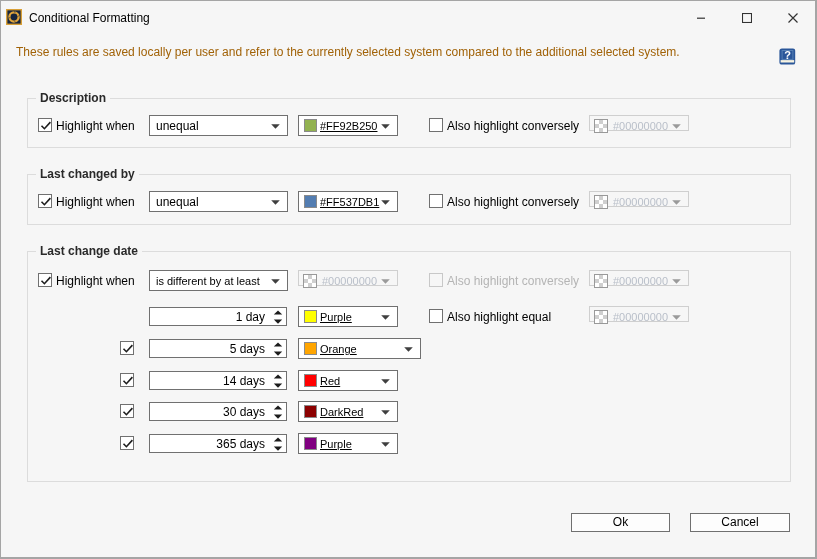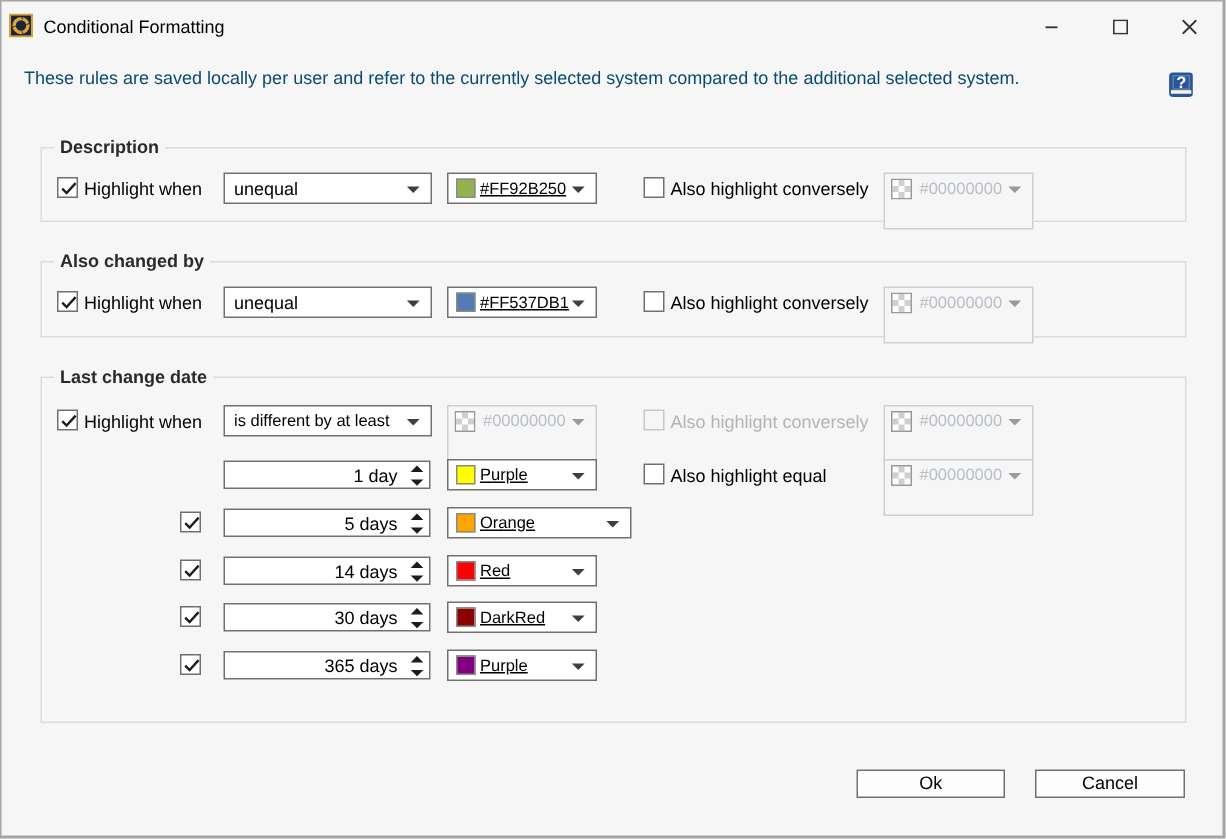--- a/index.html
+++ b/index.html
@@ -12,35 +12,35 @@
   background:#f6f6f6;
   overflow:hidden;
 }
 .frame {
   position:absolute; left:0; top:0; width:817px; height:559px;
   border:1px solid #a5a5a5;
   border-right-width:2px; border-bottom-width:2px;
 }
 .abs { position:absolute; }
 .title { position:absolute; left:29px; top:11px; font-size:12px; color:#000; }
-.desc { position:absolute; left:16px; top:45px; font-size:12px; color:#0c4a6e; }
+.desc { position:absolute; left:16px; top:45px; font-size:12px; color:#a16207; }
 .grp { position:absolute; border:1px solid #dcdcdc; }
 .grp .lbl {
   position:absolute; top:-8px; left:8px; background:#f6f6f6;
   padding:0 4px; font-weight:bold; font-size:12px; color:#2a2a2a; white-space:nowrap;
 }
 .cb { position:absolute; width:14px; height:14px; border:1px solid #707070; background:#fff; }
 .cb.dis { border-color:#c8c8c8; background:#f6f6f6; }
 .cb svg { position:absolute; left:1px; top:2px; }
 .lab { position:absolute; font-size:12px; color:#000; white-space:nowrap; }
 .lab.dis { color:#b4b4b4; }
 .combo { position:absolute; height:21px; background:#fff; border:1px solid #707070;padding-left:20px; }
 .combo .txt { position:absolute; left:6px; top:3px; font-size:12px; color:#000; white-space:nowrap; }
 .combo svg.arr { position:absolute; right:7px; top:8px; }
-.dcombo { position:absolute; height:38px; background:#f6f6f6; border:1px solid #cfcfcf;padding-left:24px; }
+.dcombo { position:absolute; height:16px; background:#f6f6f6; border:1px solid #cfcfcf;padding-left:24px; }
 .dcombo .txt { position:absolute; left:23px; top:4px; font-size:11px; color:#b9bfc9; white-space:nowrap; }
 .dcombo svg.arr { position:absolute; right:7px; top:8px; }
 .dcombo .chk { position:absolute; left:4px; top:3px; width:14px; height:14px; }
 .spin { position:absolute; height:19px; background:#fff; border:1px solid #707070; }
 .spin .txt { position:absolute; right:21px; top:2px; font-size:12px; color:#000; }
 .spin svg.ar { position:absolute; right:3px; top:2px; }
 .ccombo { position:absolute; height:21px; background:#fff; border:1px solid #707070; }
 .ccombo .sw { position:absolute; left:5px; top:3px; width:13px; height:13px; border:1px solid #8a8a8a; }
 .ccombo .txt { position:absolute; left:21px; top:4px; font-size:11px; color:#000; white-space:nowrap;text-decoration:underline; }
 .ccombo svg.arr { position:absolute; right:7px; top:8px; }
@@ -116,21 +116,21 @@
       </g>
       <rect x="0.5" y="0.5" width="13" height="13" fill="none" stroke="#999999"></rect>
     </svg>
   <div class="txt">#00000000</div>
     <svg class="arr" width="9" height="5" viewBox="0 0 9 5">
       <path d="M0.2 0.3 L8.8 0.3 L4.5 4.7 Z" fill="#9a9a9a"></path>
     </svg>
 </div>
 
 <div class="grp" style="left:27px; top:174px; width:764px; height:51px;">
-    <div class="lbl">Also changed by</div>
+    <div class="lbl">Last changed by</div>
   </div>
 <div class="cb" style="left:38px; top:194px;">
     <svg width="12" height="10" viewBox="0 0 12 10">
       <path d="M1.5 4.8 L4.4 7.7 L10.4 1.1" fill="none" stroke="#1d1d1d" stroke-width="1.6"></path>
     </svg>
   </div>
 <div class="lab" style="left:56px; top:195px;">Highlight when</div>
 <div class="combo" style="left:149px; top:191px; width:139px;">
     <div class="txt">unequal</div>
     <svg class="arr" width="9" height="5" viewBox="0 0 9 5">

